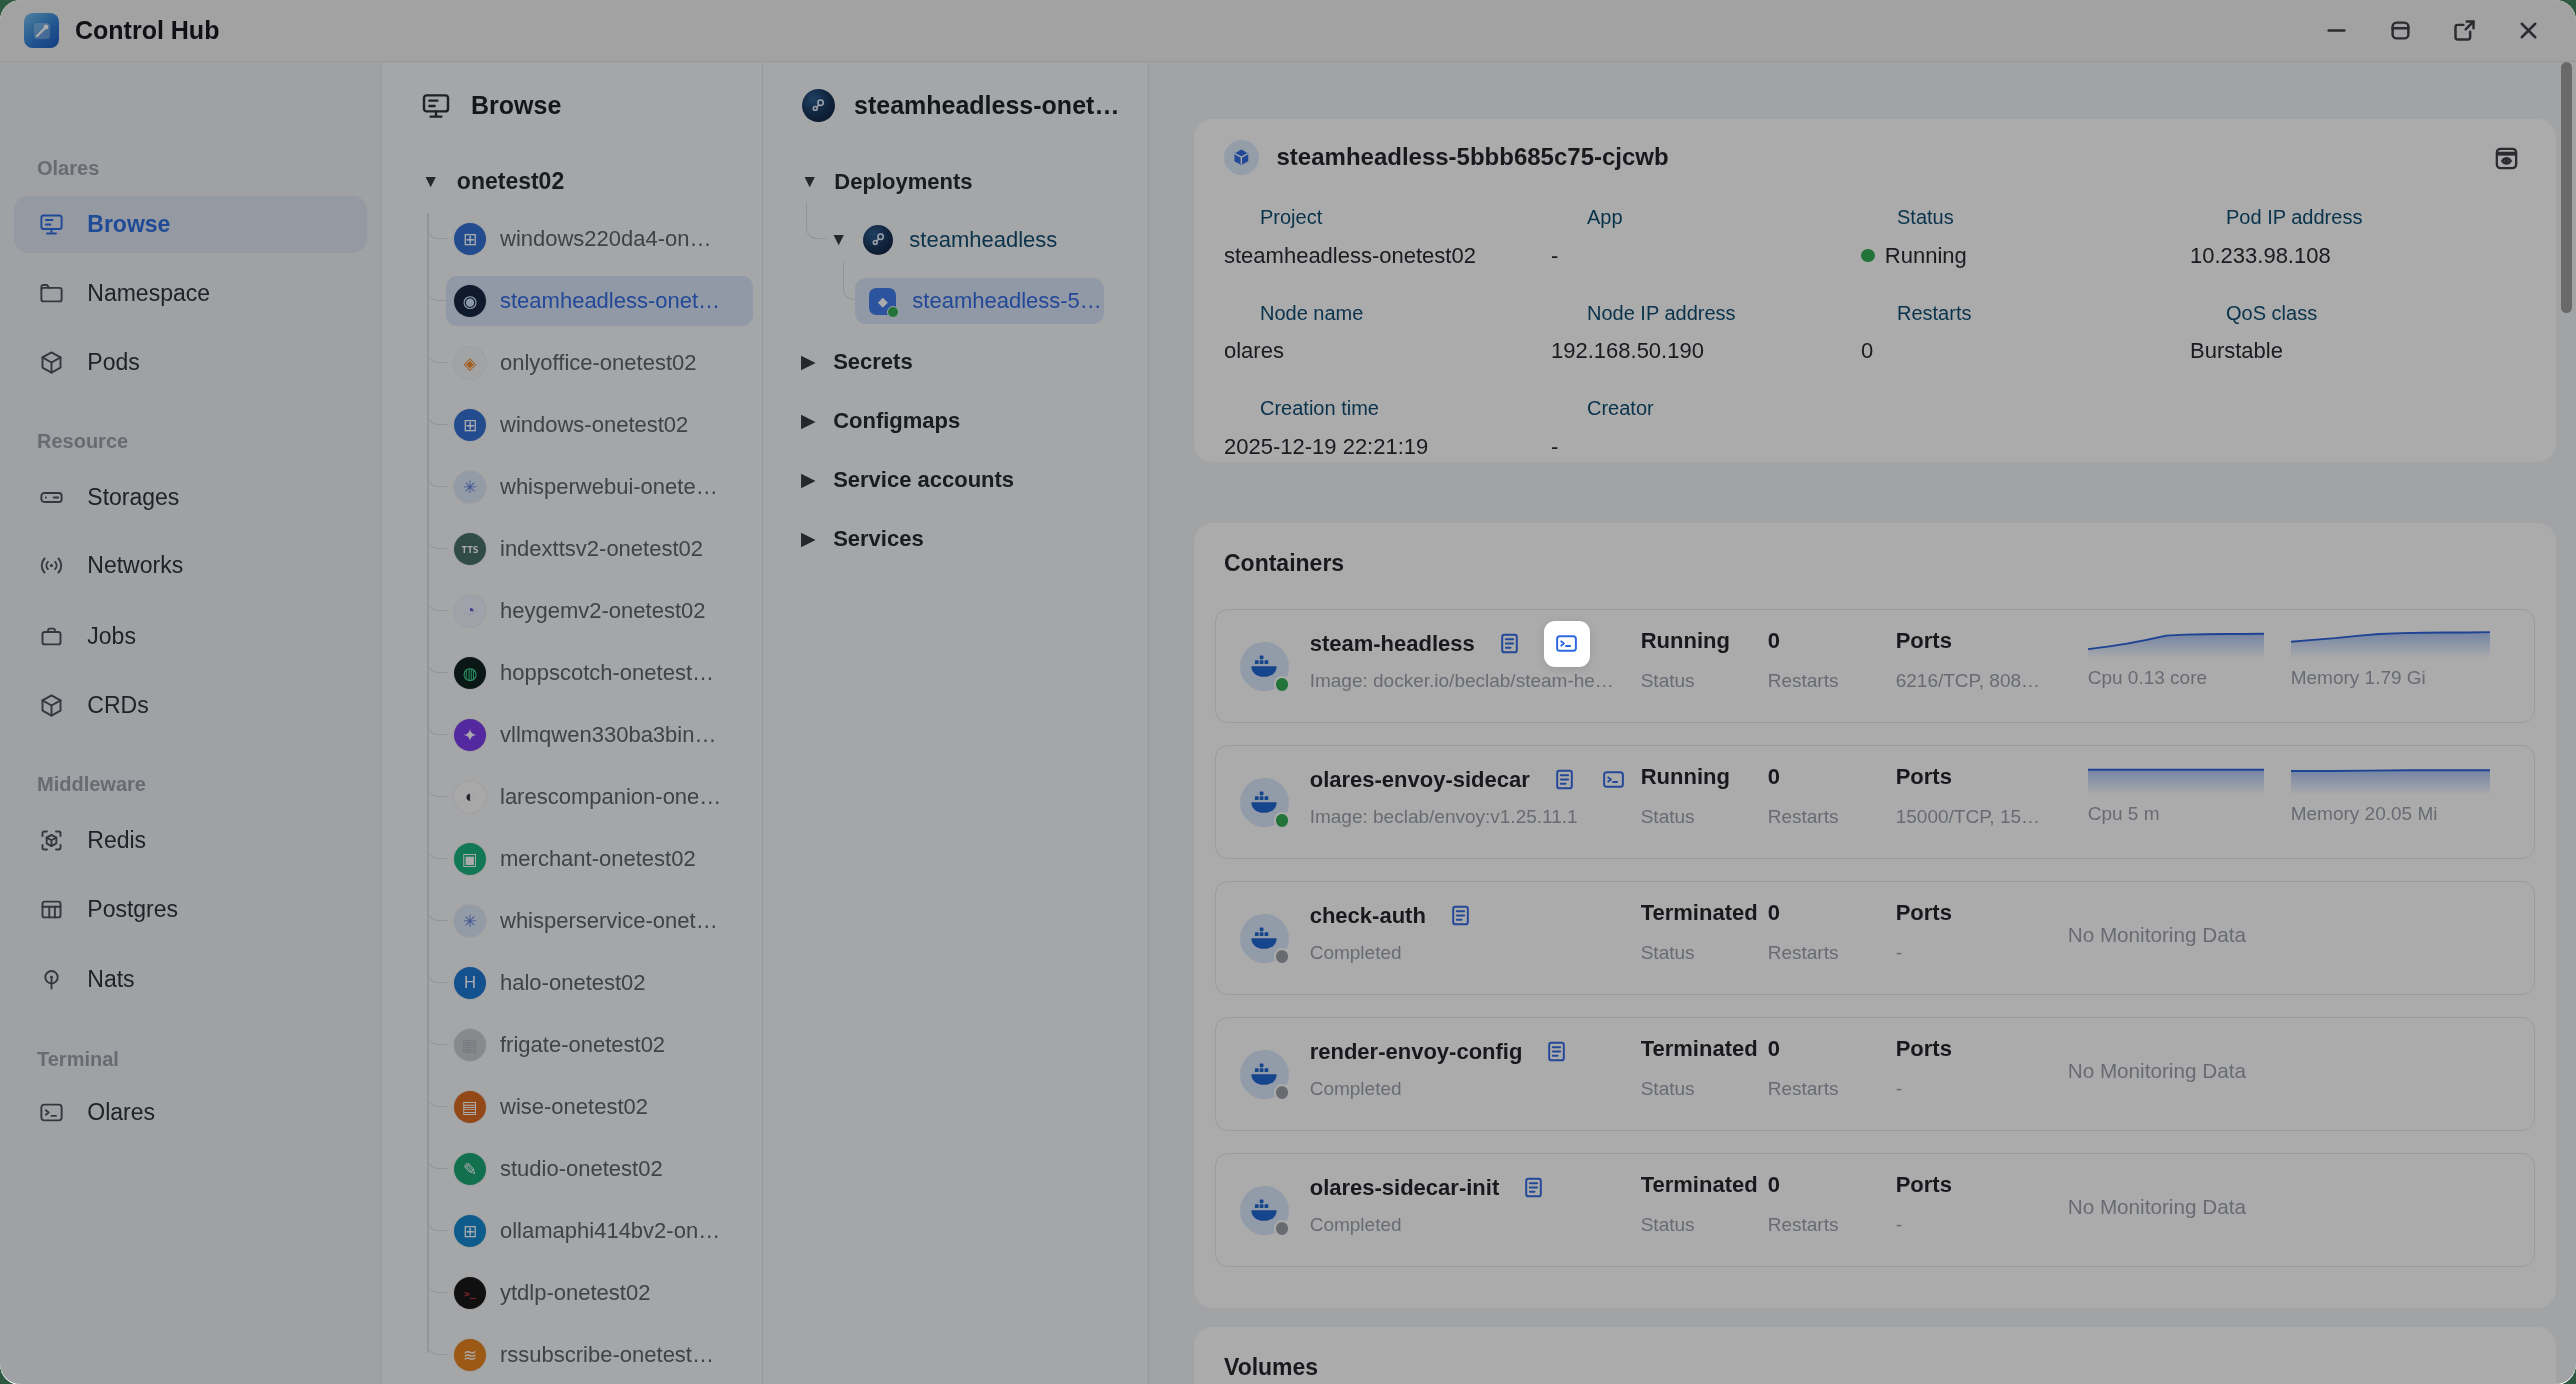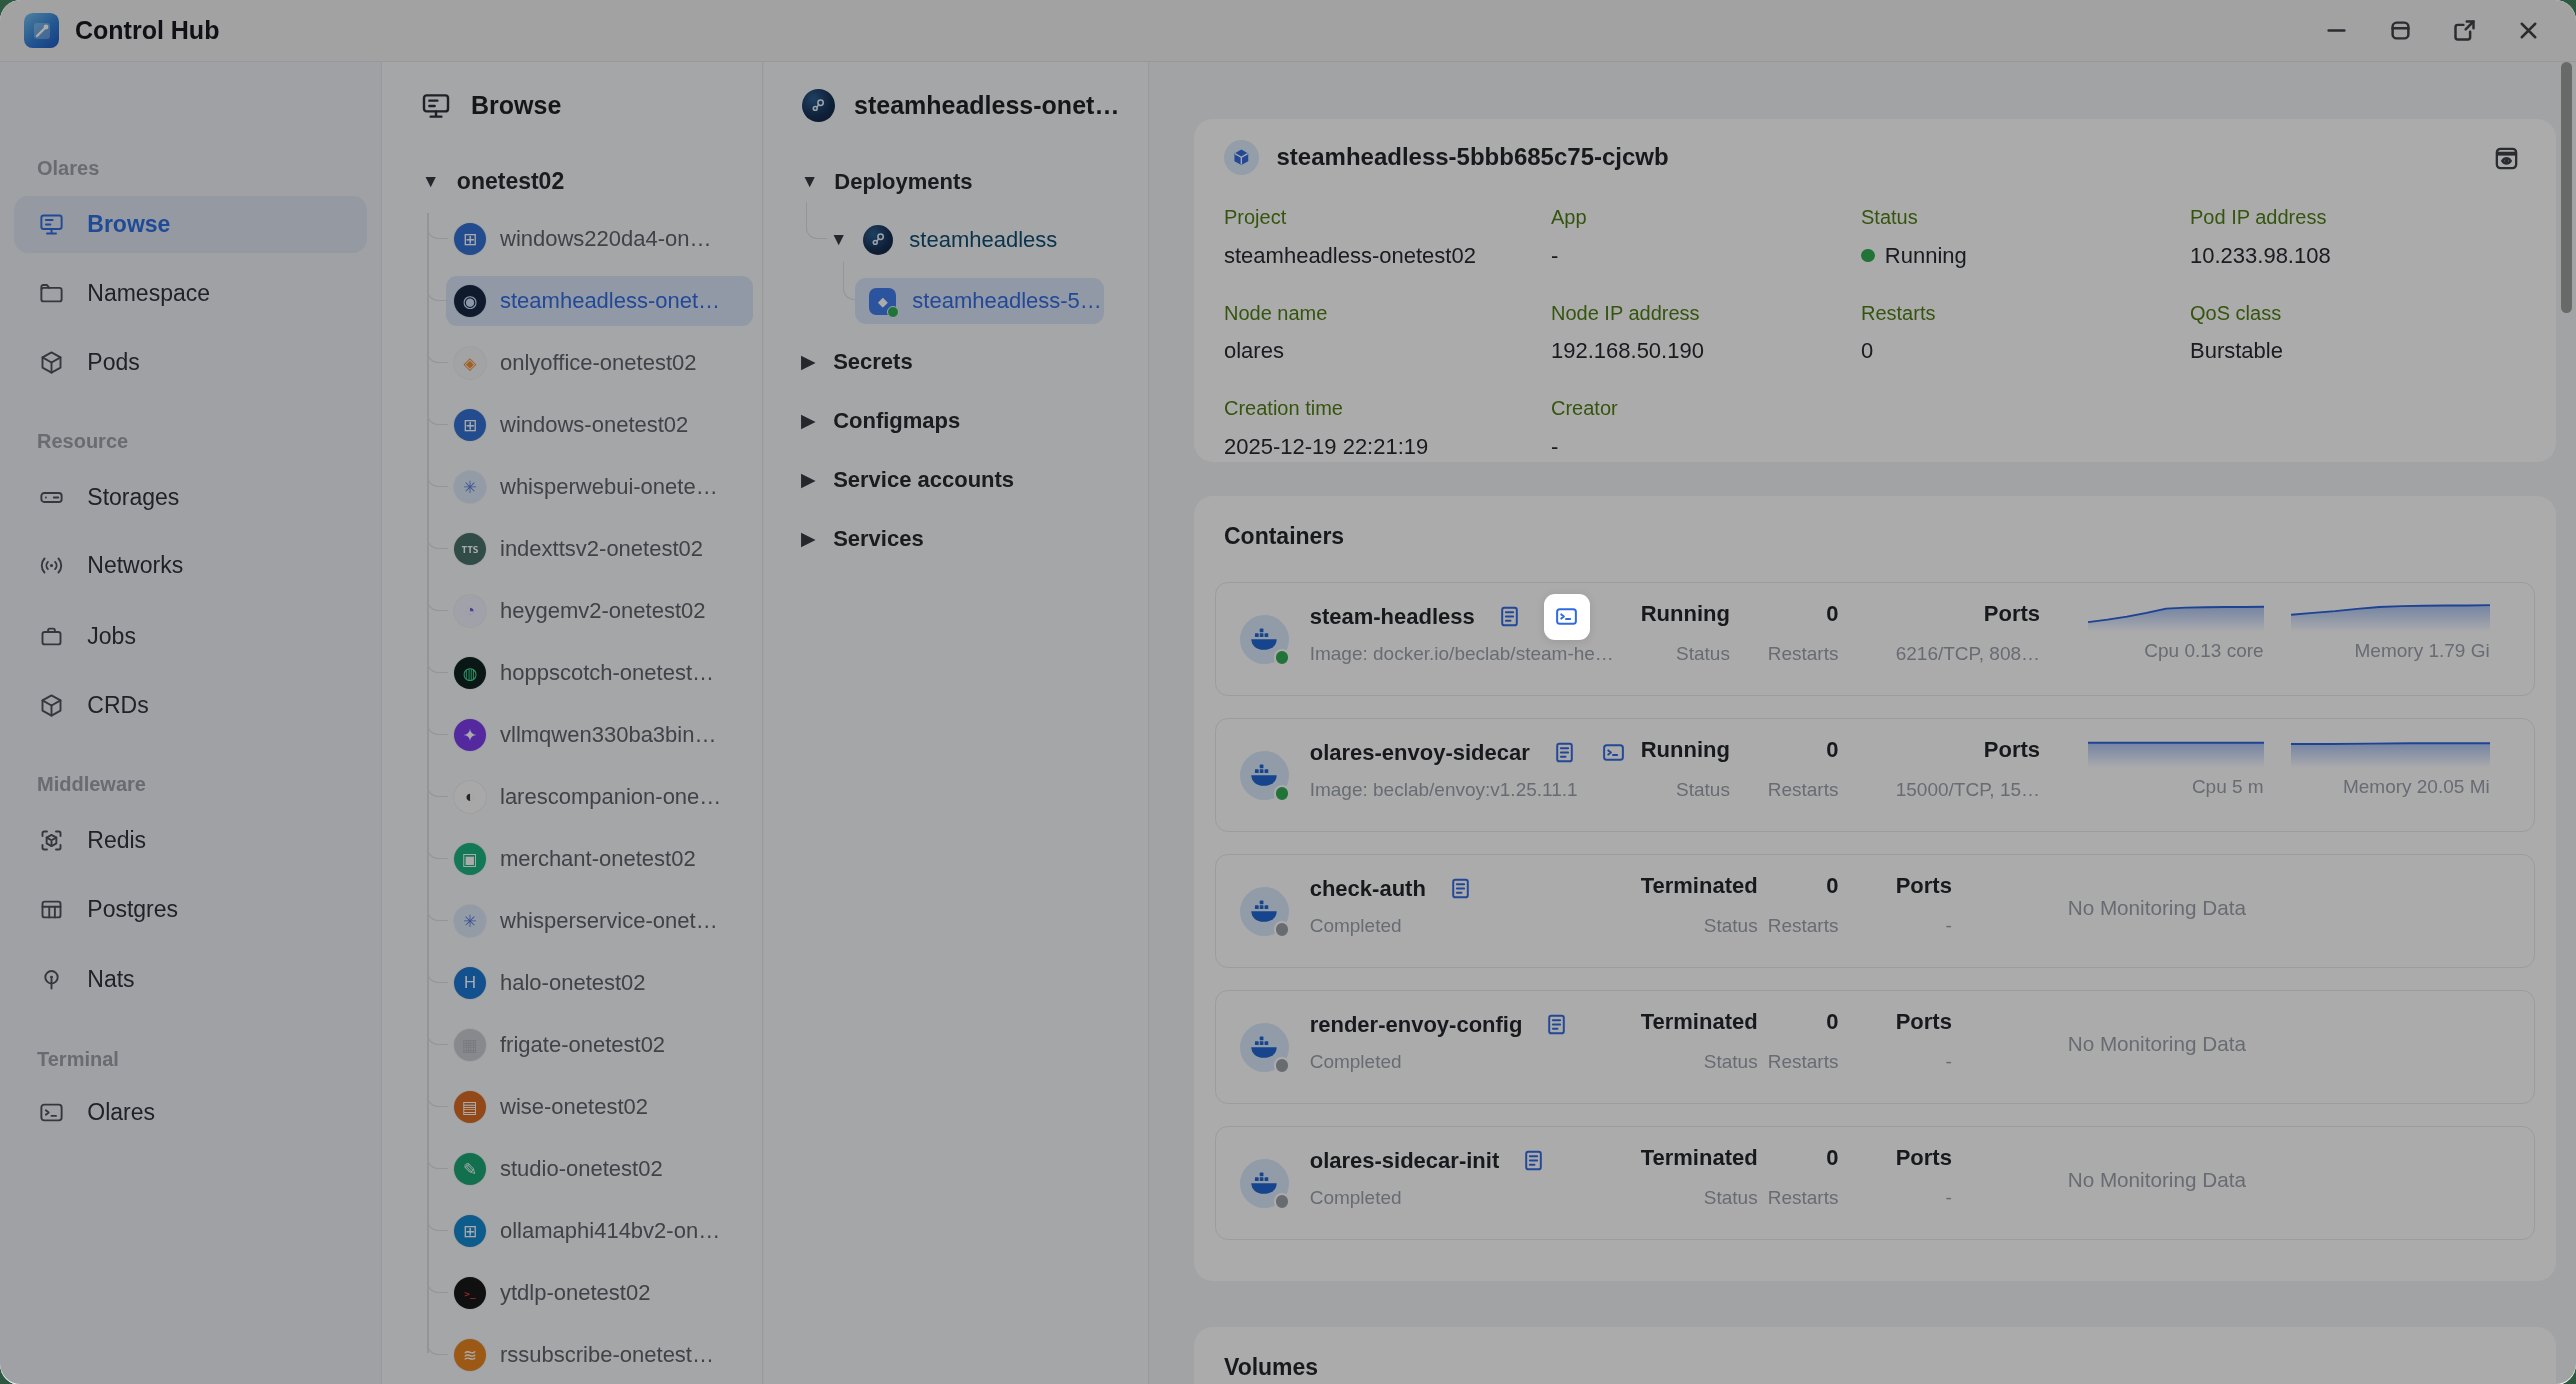--- a/index.html
+++ b/index.html
@@ -62,32 +62,32 @@
   .pod-cube { width:27px; height:27px; border-radius:7.2px; background:#3f7ae8; position:relative; display:flex; align-items:center; justify-content:center; color:#fff; font-size:12.7px; flex:none; }
   .pod-cube .mini-dot { position:absolute; right:-3.2px; bottom:-3.2px; width:12px; height:12px; border-radius:50%; background:#2eab4f; border:1.6px solid #eef2fa; }
   .pod-pill .plabel { font-size:22px; color:#2f6ae0; white-space:nowrap; overflow:hidden; text-overflow:ellipsis; }
   .sec-list { position:absolute; top:270px; left:0; right:0; }
   .sec-row { position:relative; height:59px; display:flex; align-items:center; gap:17.5px; padding-left:37px; font-size:22px; font-weight:bold; color:#23262b; cursor:pointer; }
 
   
   .content { position:absolute; top:62px; left:1150px; right:0; bottom:0; background:#f2f3f5; }
   .panel { position:absolute; left:44px; right:20px; background:#fff; border-radius:19px; }
   .pod-panel { top:57px; height:343px; }
-  .containers-panel { top:434px; height:785px;text-align:right; }
+  .containers-panel { top:461px; height:785px; }
   .volumes-panel { top:1265px; height:223px; }
 
   .pod-head { position:absolute; top:20.7px; left:30px; display:flex; align-items:center; gap:17.5px; }
   .pod-avatar { width:35px; height:35px; border-radius:50%; background:#dcebfb; display:flex; align-items:center; justify-content:center; }
   .pod-avatar svg { width:20.7px; height:20.7px; }
   .pod-title { font-size:24px; font-weight:bold; color:#1f2226; }
   .eye-btn { position:absolute; top:22px; right:32px; width:35px; height:35px; background:none; border:none; cursor:pointer; display:flex; align-items:center; justify-content:center; }
   .eye-btn svg { width:29px; height:29px; }
 
   .fields { position:absolute; left:30px; right:24px; top:87px; display:grid; grid-template-columns:327px 310px 329px 1fr; row-gap:33px; }
-  .f-lab { font-size:20px; color:#4d7c0f; margin-bottom:13.5px; }
+  .f-lab { font-size:20px; color:#0c4a6e; margin-bottom:13.5px;margin-left:36px; }
   .f-val { font-size:22px; color:#23262b; display:flex; align-items:center; gap:10.3px; }
   .dot { width:13.5px; height:13.5px; border-radius:50%; flex:none; }
 
   .panel-heading { position:absolute; top:27px; left:30px; font-size:23px; font-weight:bold; color:#1f2226; }
   .cards { position:absolute; top:86px; left:20.7px; right:20.7px; }
   .ccard { position:relative; height:114px; border:1.6px solid #e7e8ea; border-radius:12.7px; background:#fff; margin-bottom:22px; }
   .c-avatar { position:absolute; left:24px; top:32px; width:49px; height:49px; border-radius:50%; background:#d9e8fb; display:flex; align-items:center; justify-content:center; }
   .c-avatar svg { width:32px; height:32px; }
   .c-dot { position:absolute; right:-1.6px; bottom:-1.6px; width:16.7px; height:16.7px; border-radius:50%; border:2.4px solid #fff; }
   .c-head { position:absolute; left:94px; top:16px; height:35px; display:flex; align-items:center; gap:20px; }

